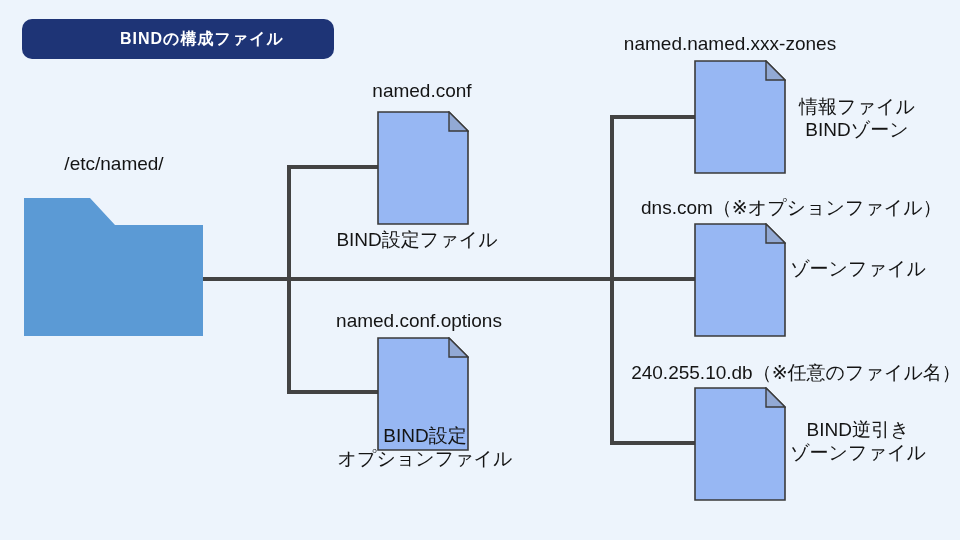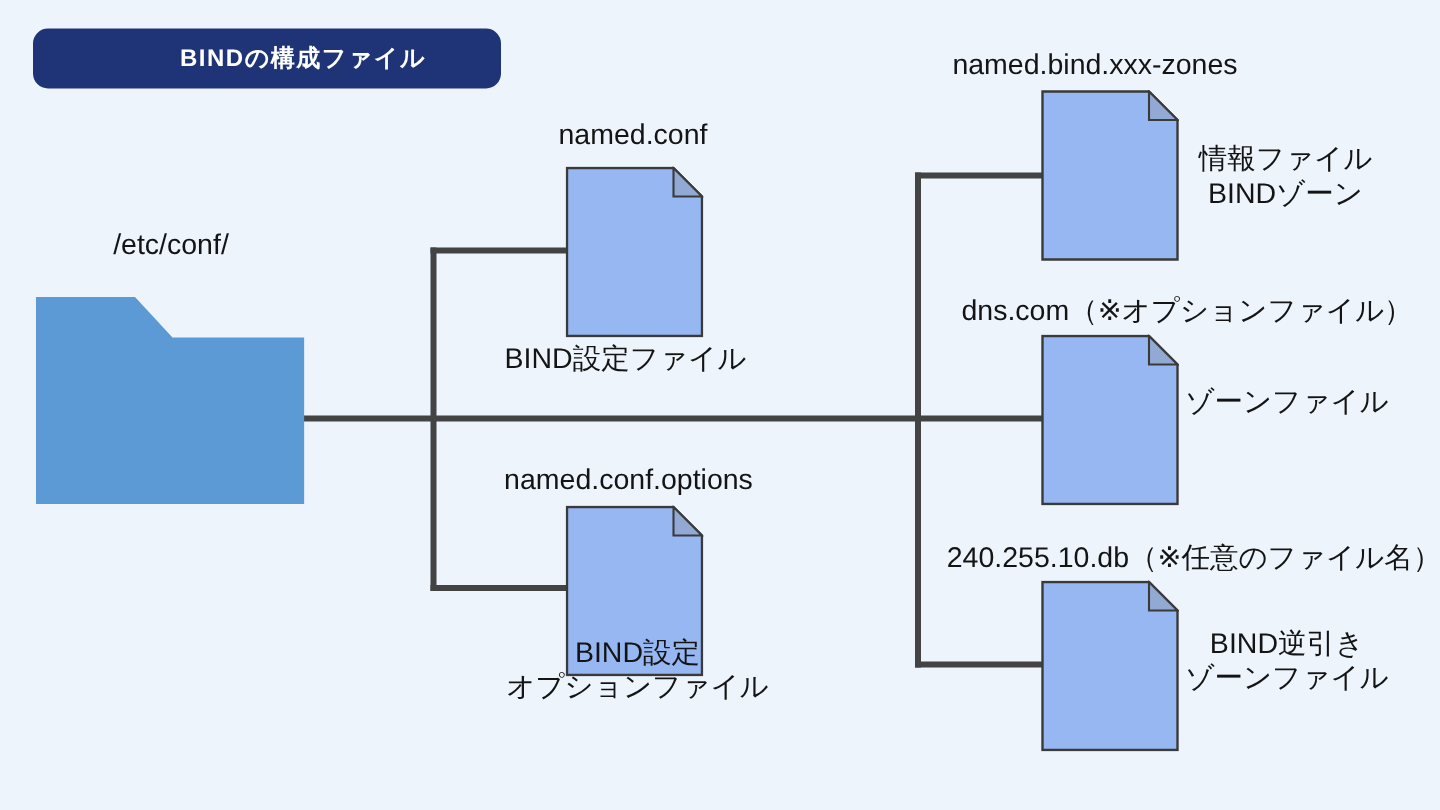--- a/index.html
+++ b/index.html
@@ -64,21 +64,21 @@
 </div>
 
 <div class="abs line l-main"></div>
 <div class="abs line l-v-left"></div>
 <div class="abs line l-v-right"></div>
 <div class="abs line l-s1"></div>
 <div class="abs line l-s2"></div>
 <div class="abs line l-s3"></div>
 <div class="abs line l-s4"></div>
 
-<div class="abs lbl folder-lbl">/etc/conf/</div>
+<div class="abs lbl folder-lbl">/etc/named/</div>
 <div class="abs folder"></div>
 
 <div class="abs lbl t-doc1">named.conf</div>
 <svg class="abs doc" style="left:377px;top:111px" viewBox="0 0 92 114">
   <path d="M1,1 H72 L91,20 V113 H1 Z" stroke-width="1.6" stroke="#3a3a3a" fill="#97b7f3"></path>
   <path d="M72,1 V20 H91 Z" stroke-width="1.4" stroke="#3a3a3a" fill="#92a9d4"></path>
 </svg>
 <div class="abs lbl c-doc1">
   <div>BIND設定ファイル</div>
   <div></div>
@@ -87,21 +87,21 @@
 <div class="abs lbl t-doc2">named.conf.options</div>
 <svg class="abs doc" style="left:377px;top:337px" viewBox="0 0 92 114">
   <path d="M1,1 H72 L91,20 V113 H1 Z" stroke-width="1.6" stroke="#3a3a3a" fill="#97b7f3"></path>
   <path d="M72,1 V20 H91 Z" stroke-width="1.4" stroke="#3a3a3a" fill="#92a9d4"></path>
 </svg>
 <div class="abs lbl c-doc2">
   <div>BIND設定</div>
   <div>オプションファイル</div>
 </div>
 
-<div class="abs lbl t-doc3">named.bind.xxx-zones</div>
+<div class="abs lbl t-doc3">named.named.xxx-zones</div>
 <svg class="abs doc" style="left:694px;top:60px" viewBox="0 0 92 114">
   <path d="M1,1 H72 L91,20 V113 H1 Z" stroke-width="1.6" stroke="#3a3a3a" fill="#97b7f3"></path>
   <path d="M72,1 V20 H91 Z" stroke-width="1.4" stroke="#3a3a3a" fill="#92a9d4"></path>
 </svg>
 <div class="abs lbl c-doc3">
   <div>情報ファイル</div>
   <div>BINDゾーン</div>
 </div>
 
 <div class="abs lbl t-doc4">dns.com（※オプションファイル）</div>

